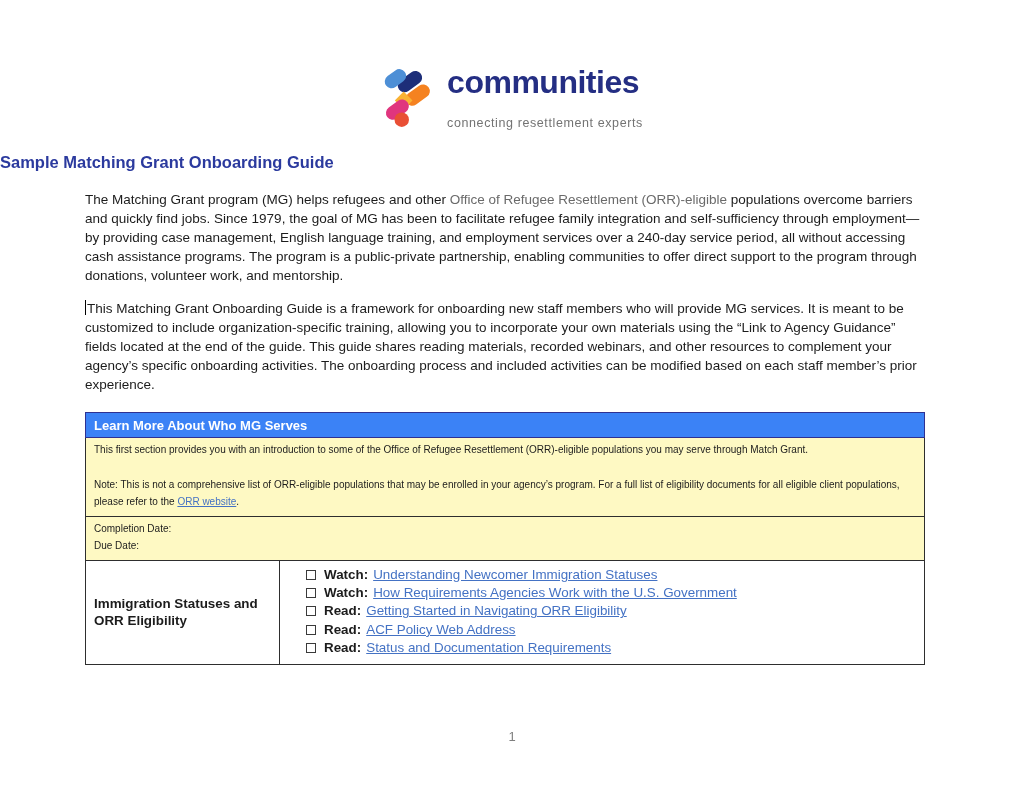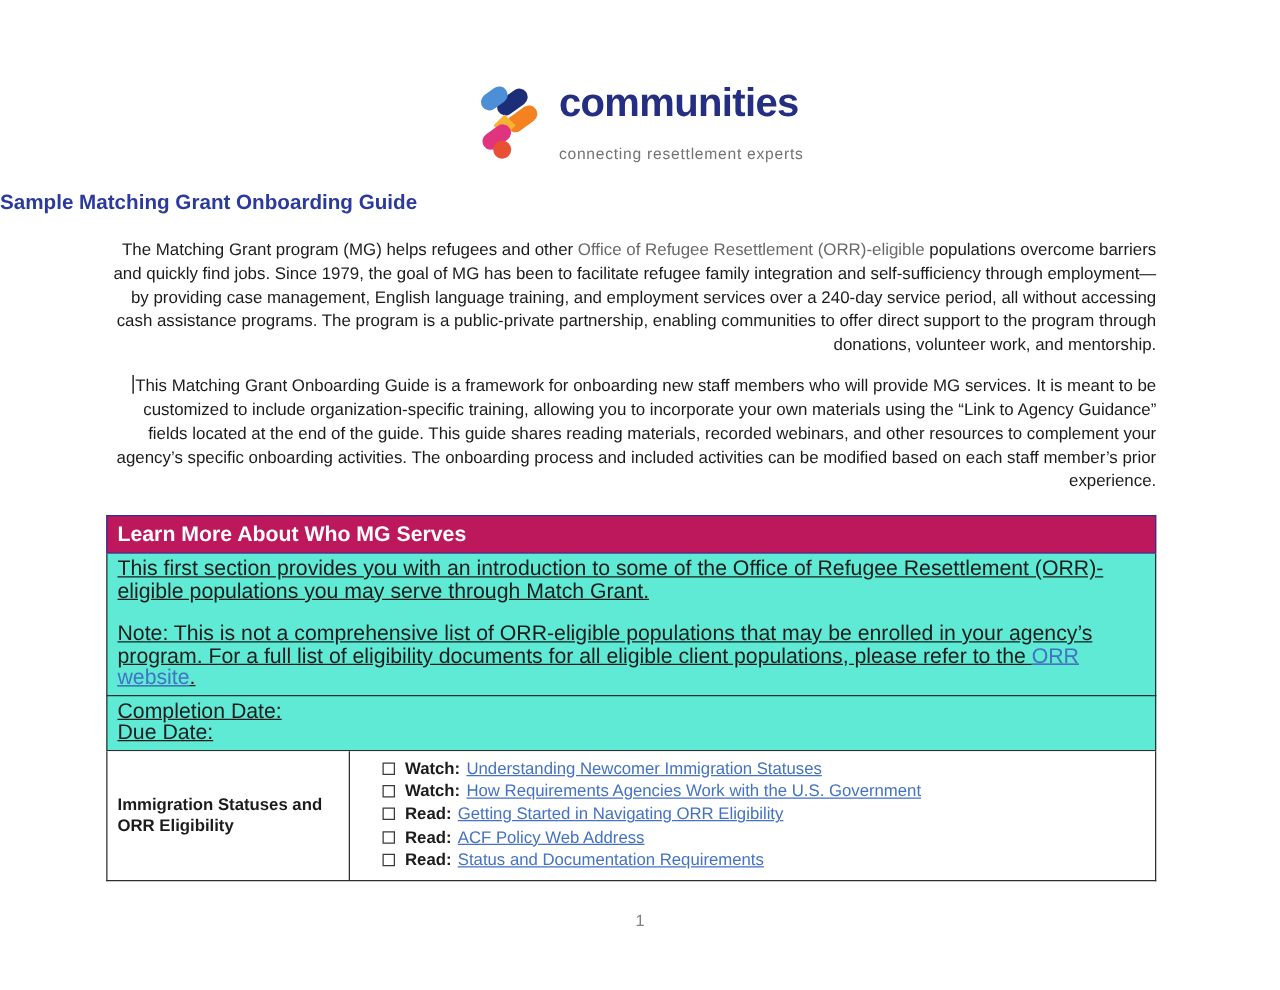--- a/index.html
+++ b/index.html
@@ -37,42 +37,42 @@
     font-size: 16.5px; font-weight: bold; color: #2b3a9e;
   }
 
   
   .content {
     position: absolute; top: 190px; left: 85px; width: 840px;
   }
   .para {
     font-size: 13.5px; line-height: 19px; color: #1c1c1c;
     margin-bottom: 14px;
-    text-align: right;
+    text-align: left;
   }
   .gray-seg { color: #6a6a6a; }
   .text-cursor {
     display: inline-block; width: 1px; height: 15px;
     background: #000; vertical-align: -2px; margin-right: 1px;
   }
 
   
   .mg-table { margin-top: 18px; width: 840px; }
   .tbl-header {
-    background: #be185d; color: #ffffff;
-    font-weight: bold; font-size: 17px;
+    background: #3b82f6; color: #ffffff;
+    font-weight: bold; font-size: 13px;
     padding: 5px 8px 4px 8px;
     border: 1px solid #2e3192;
   }
   .row-tan {
-    background: #5eead4;
+    background: #fef9c3;
     border: 1px solid #2e2e2e;
     border-top: none;
     padding: 3px 8px 5px 8px;
-    font-size: 17px; line-height: 17.5px; text-decoration: underline;
+    font-size: 10px; line-height: 17.5px;
   }
   .row-tan + .row-tan { border-top: 1px solid #2e2e2e; margin-top: -1px; }
   .blank-line { height: 17px; }
   a.doc-link, .doc-link {
     color: #4472c4; text-decoration: underline; cursor: pointer;
   }
   .row-split {
     display: flex;
     border: 1px solid #2e2e2e; border-top: none;
     background: #ffffff;

